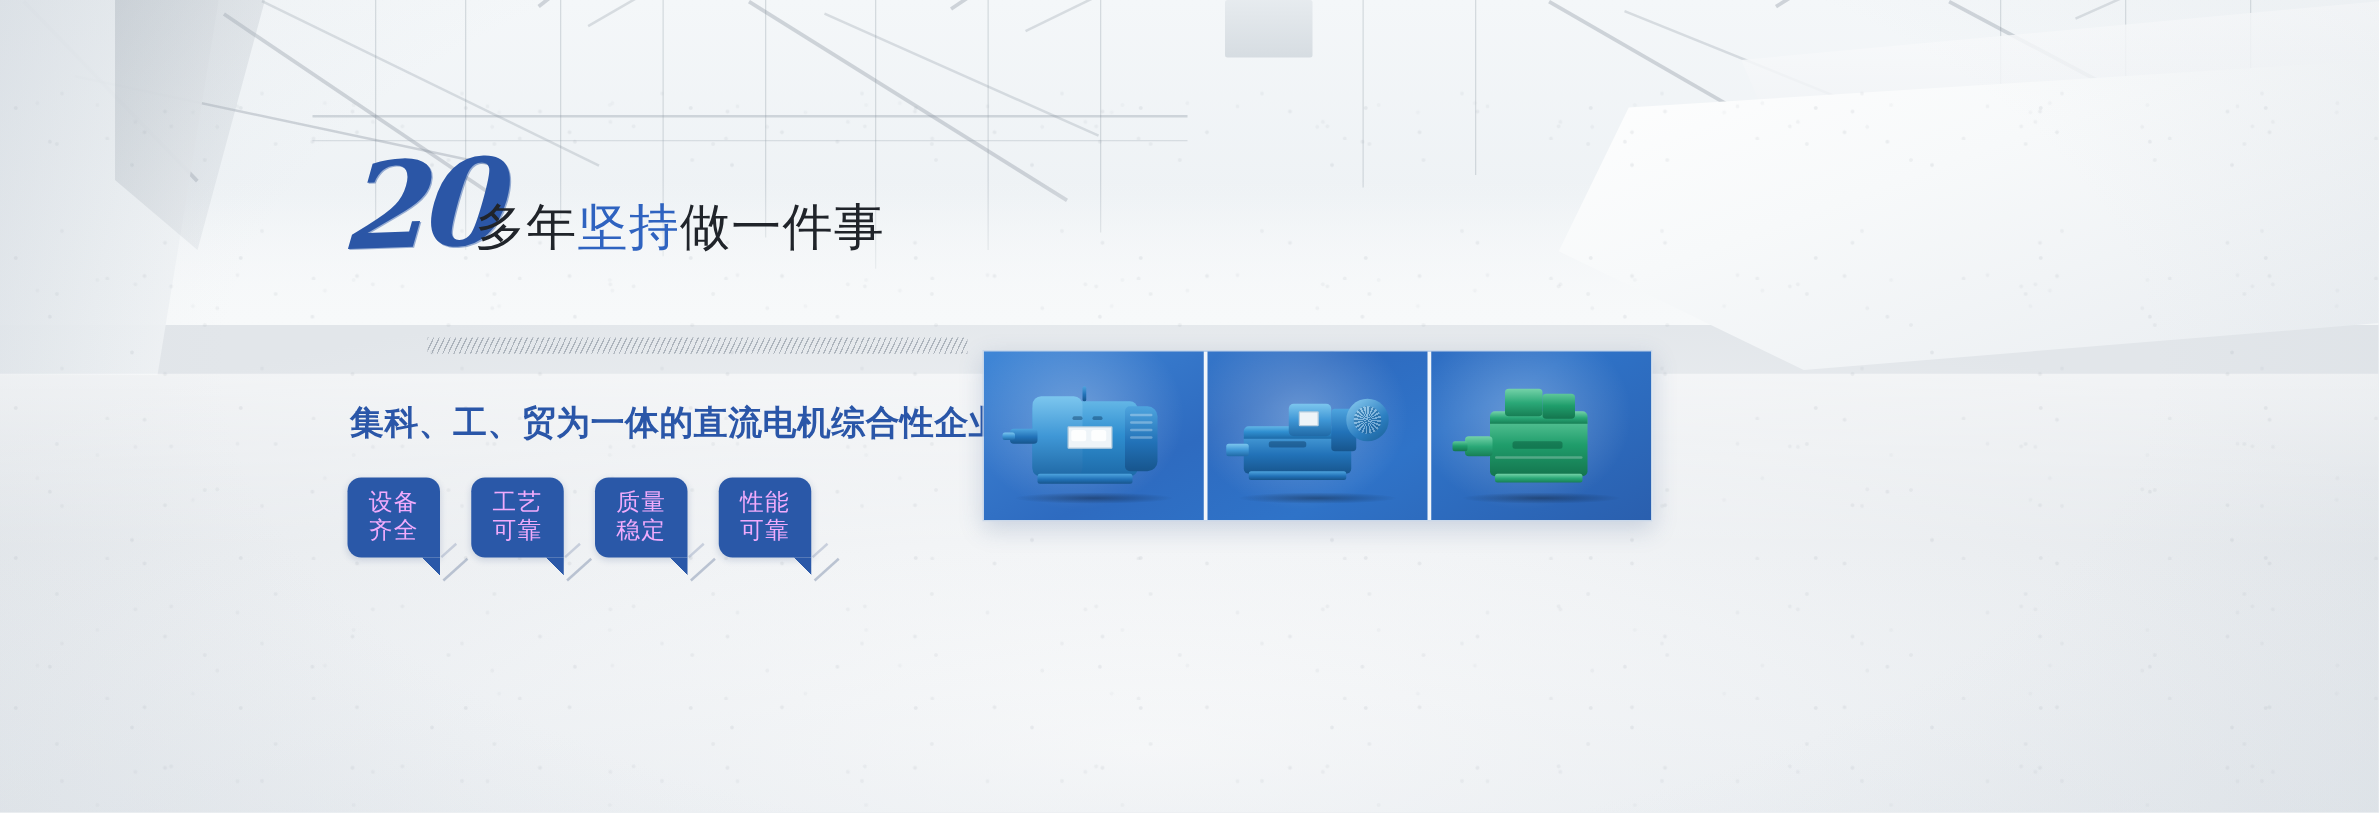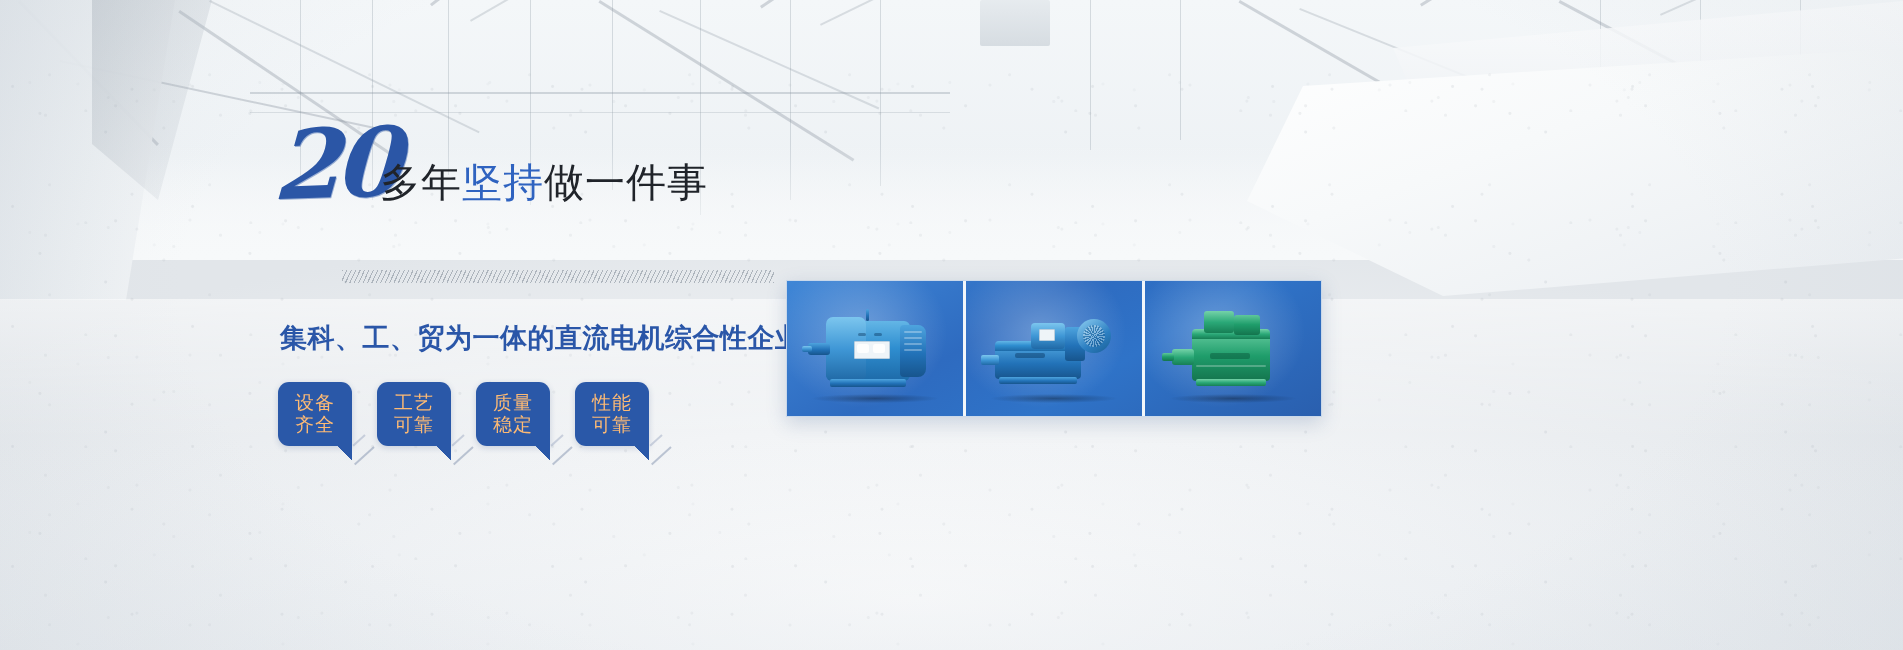--- a/index.html
+++ b/index.html
@@ -118,21 +118,21 @@
   .subtitle{
     position:absolute;left:4px;top:202px;white-space:nowrap;
     font-size:27px;font-weight:700;color:#2a56a8;letter-spacing:.5px;
   }
 
   .badges{position:absolute;left:2px;top:264px;display:flex;gap:25px;}
   .badge{
     position:relative;width:74px;height:64px;background:#2a58a8;
     border-radius:11px 11px 0 11px;
     display:flex;flex-direction:column;align-items:center;justify-content:center;
-    color:#fdba74;font-size:19px;font-weight:400;line-height:1.18;letter-spacing:1px;
+    color:#f0abfc;font-size:19px;font-weight:400;line-height:1.18;letter-spacing:1px;
     box-shadow:0 2px 6px rgba(30,60,120,.18);
   }
   .badge .corner{
     position:absolute;right:0;bottom:-14px;width:14px;height:14px;
     background:linear-gradient(225deg,#2a58a8 50%,transparent 50.5%);
   }
   .badge .tick{
     position:absolute;right:-22px;bottom:-2px;width:26px;height:2px;
     background:rgba(140,155,180,.55);transform:rotate(-42deg);transform-origin:right center;
   }

